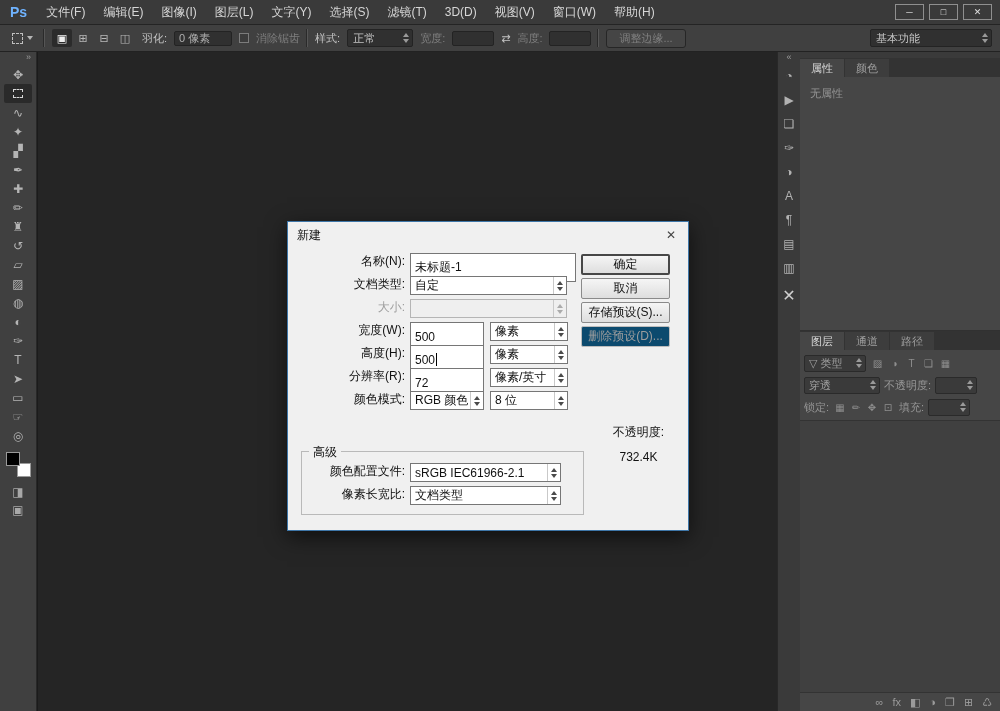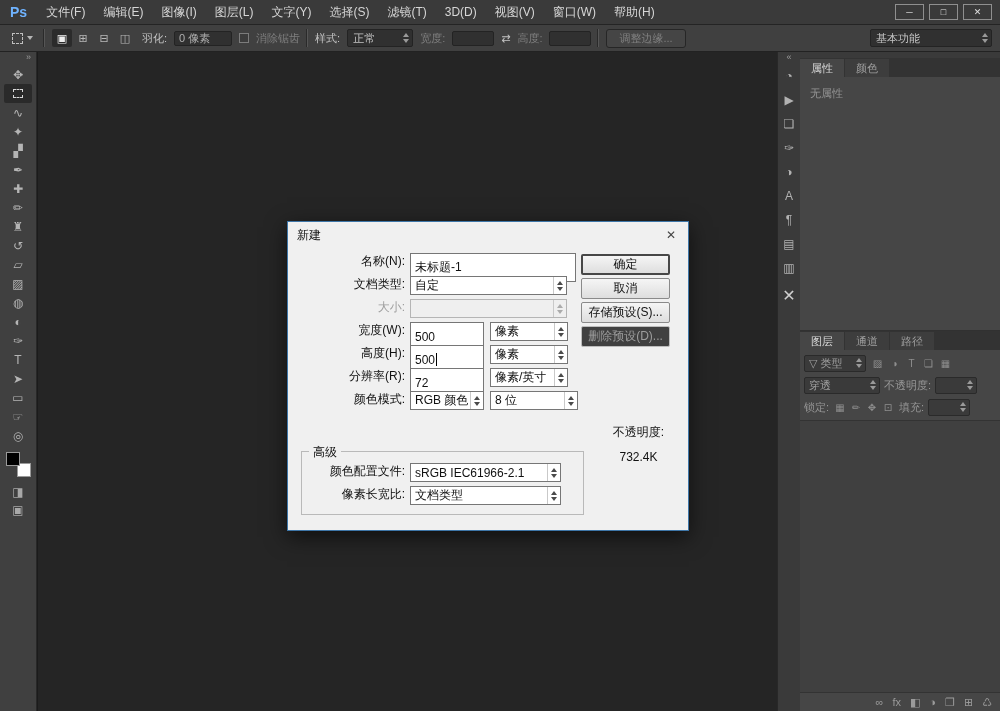--- a/index.html
+++ b/index.html
@@ -93,21 +93,21 @@
   .combo.disabled { background:#efefef; border-color:#b5b5b5; color:#9a9a9a; }
   .combo.disabled .spin::before { border-bottom-color:#ababab; }
   .combo.disabled .spin::after  { border-top-color:#ababab; }
   .ml6 { margin-left:6px; }
   .caret-bar { width:1px; height:13px; background:#000; margin-left:1px; }
   .bg-swatch-dlg { width:16px; height:16px; background:#ffffff; border:1px solid #8a8a8a; margin-left:5px; }
   .adv-box { position:absolute; left:13px; top:203px; width:283px; height:64px; border:1px solid #b9b9b9; }
   .adv-legend { position:absolute; left:21px; top:196px; background:#f0f0f0; padding:0 4px; }
   .dbtn { position:absolute; left:293px; width:89px; height:21px; background:linear-gradient(#f5f5f5,#dedede); border:1px solid #8a8a8a; font-size:12px; font-family:inherit; color:#111; border-radius:2px; }
   .dbtn.default { border:2px solid #474747; }
-  .dbtn.disabled { color:#9d9d9d; border-color:#bcbcbc; background:#404040; }
+  .dbtn.disabled { color:#9d9d9d; border-color:#bcbcbc; background:#0c4a6e; }
   .img-size { position:absolute; left:306px; top:176px; width:89px; text-align:center; }
   .img-size .v { margin-top:9px; }
 </style>
 </head>
 <body>
 
 <div class="app">
 
   <div class="menubar">
     <span class="ps-logo">Ps</span>
@@ -412,21 +412,21 @@
           <span class="spin"></span>
         </span>
       </div>
 
       <div class="drow" style="top:143px">
         <span class="dlabel">颜色模式:</span>
         <span class="combo" style="width:74px">
           <span class="val">RGB 颜色</span>
           <span class="spin"></span>
         </span>
-        <span class="combo ml6" style="width:88px">
+        <span class="combo ml6" style="width:78px">
           <span class="val">8 位</span>
           <span class="spin"></span>
         </span>
       </div>
 
 
       <div class="adv-box"></div>
       <span class="adv-legend">高级</span>
 
       <div class="drow" style="top:215px">

